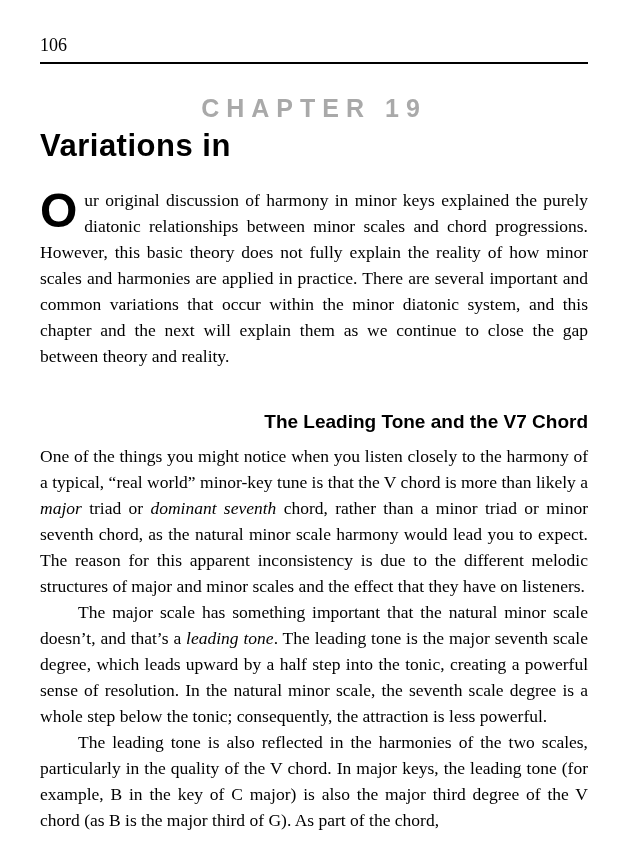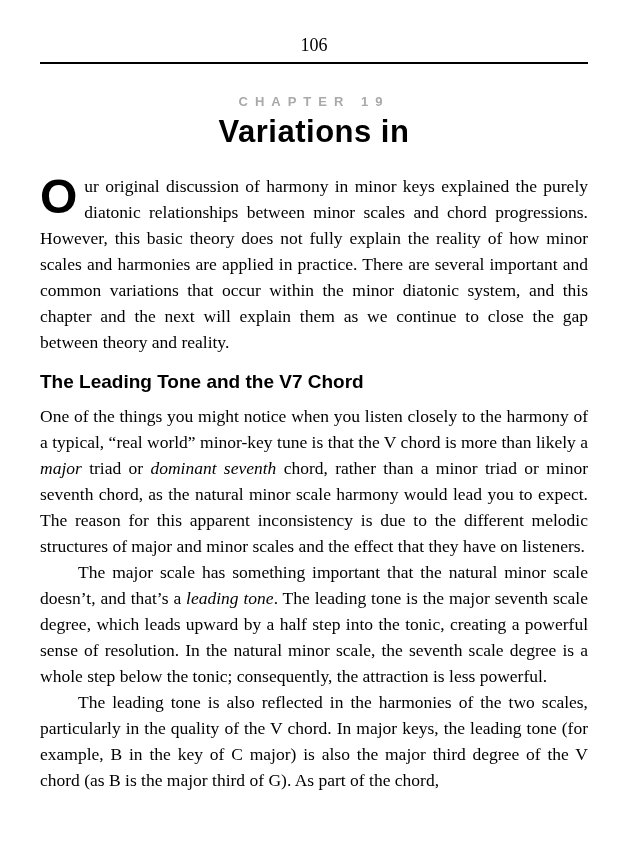--- a/index.html
+++ b/index.html
@@ -7,41 +7,40 @@
     width: 628px;
     height: 864px;
     box-sizing: border-box;
     background: #ffffff;
     padding: 36px 40px 0 40px;
     font-family: "Liberation Serif", serif;
     color: #000000;
     overflow: hidden;
   }
   .page-number {
-    text-align: center;
     font-size: 18px;
     line-height: 1;
     margin-bottom: 8px;
   }
   .rule {
     border: none;
     border-top: 2px solid #000000;
     margin: 0 0 30px 0;
   }
   .kicker {
     text-align: center;
     font-family: "Liberation Sans", sans-serif;
     font-weight: 700;
-    font-size: 13px;
+    font-size: 25px;
     letter-spacing: 7px;
     color: #a9a9a9;
     margin-bottom: 6px;
   }
   .title {
-    text-align: center;
+    text-align: left;
     font-family: "Liberation Sans", sans-serif;
     font-weight: 900;
     font-size: 31px;
     line-height: 1.1;
     letter-spacing: 0.5px;
     margin: 0 0 24px 0;
   }
   .title-line { display: block; }
   .body-par {
     font-size: 17.5px;
@@ -54,21 +53,22 @@
     font-family: "Liberation Sans", sans-serif;
     font-weight: 900;
     font-size: 48px;
     line-height: 42px;
     padding: 3px 7px 0 0;
   }
   .section-heading {
     font-family: "Liberation Sans", sans-serif;
     font-weight: 800;
     font-size: 19px;
-    margin: 16px 0 10px 0;
+    margin: 42px 0 10px 0;
+    text-align: right;
   }
   .indent { text-indent: 38px; font-family: Liberation Serif, serif; }
 </style>
 </head>
 <body>
 
 <div class="page">
 
   <header>
     <div class="page-number">106</div>

